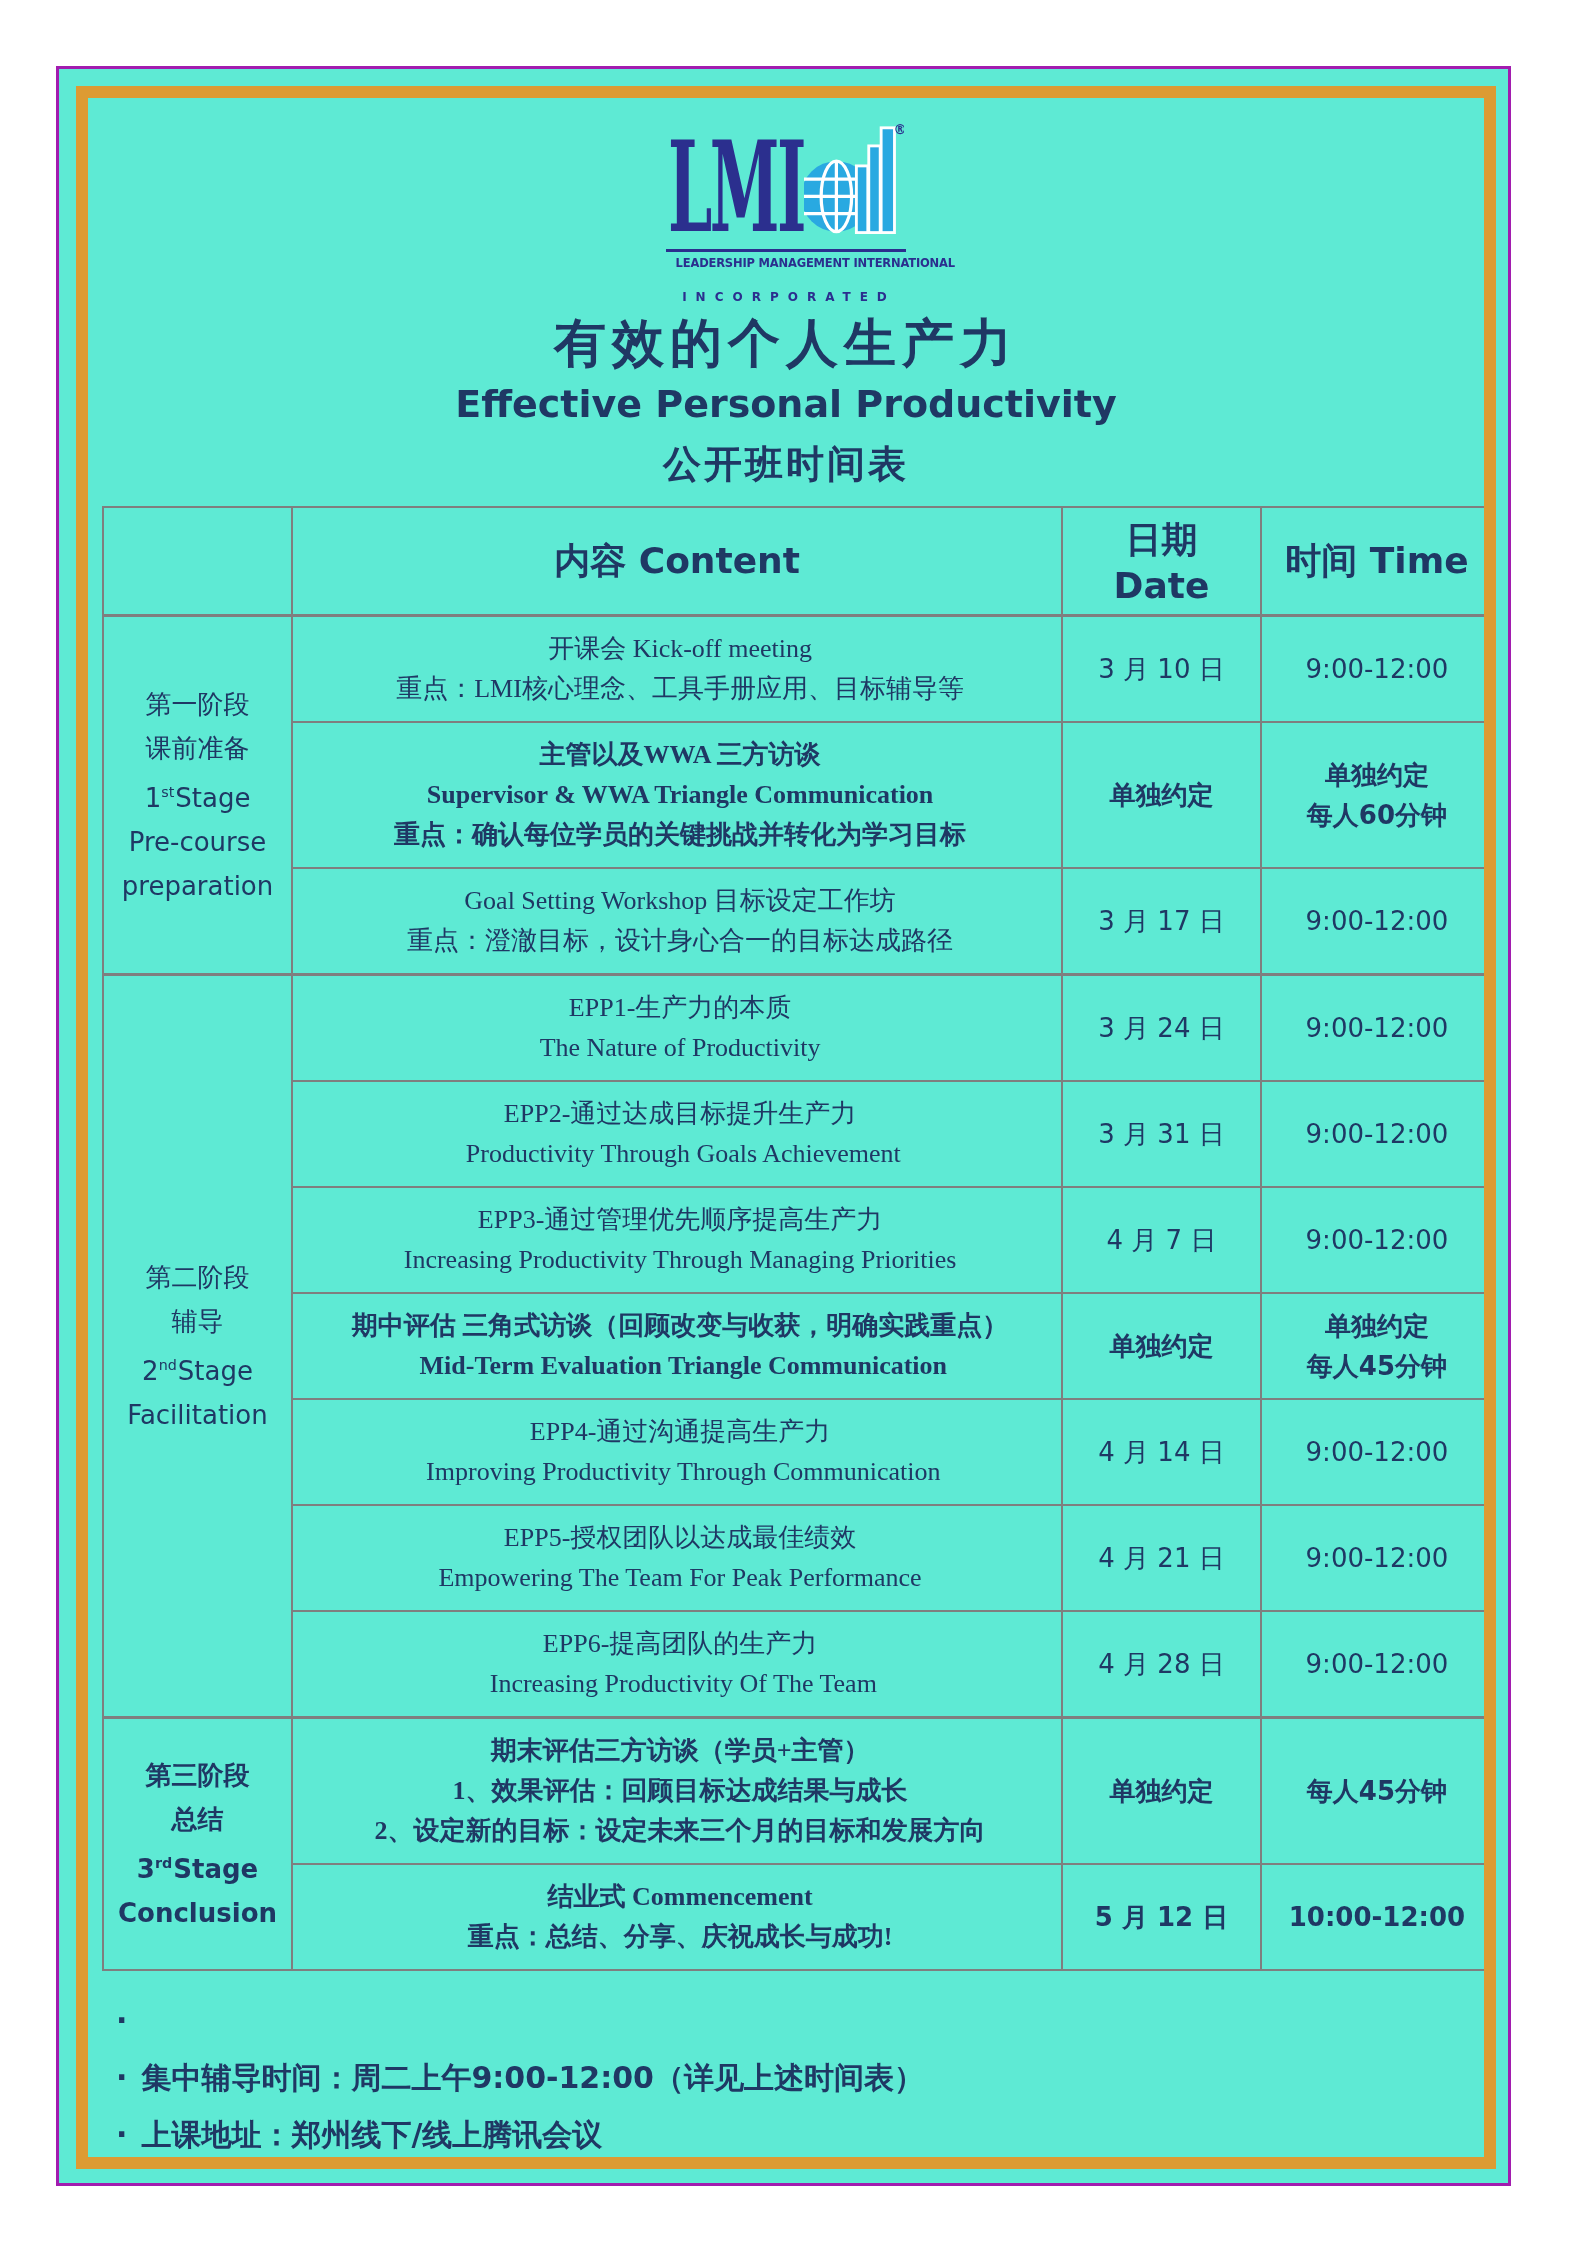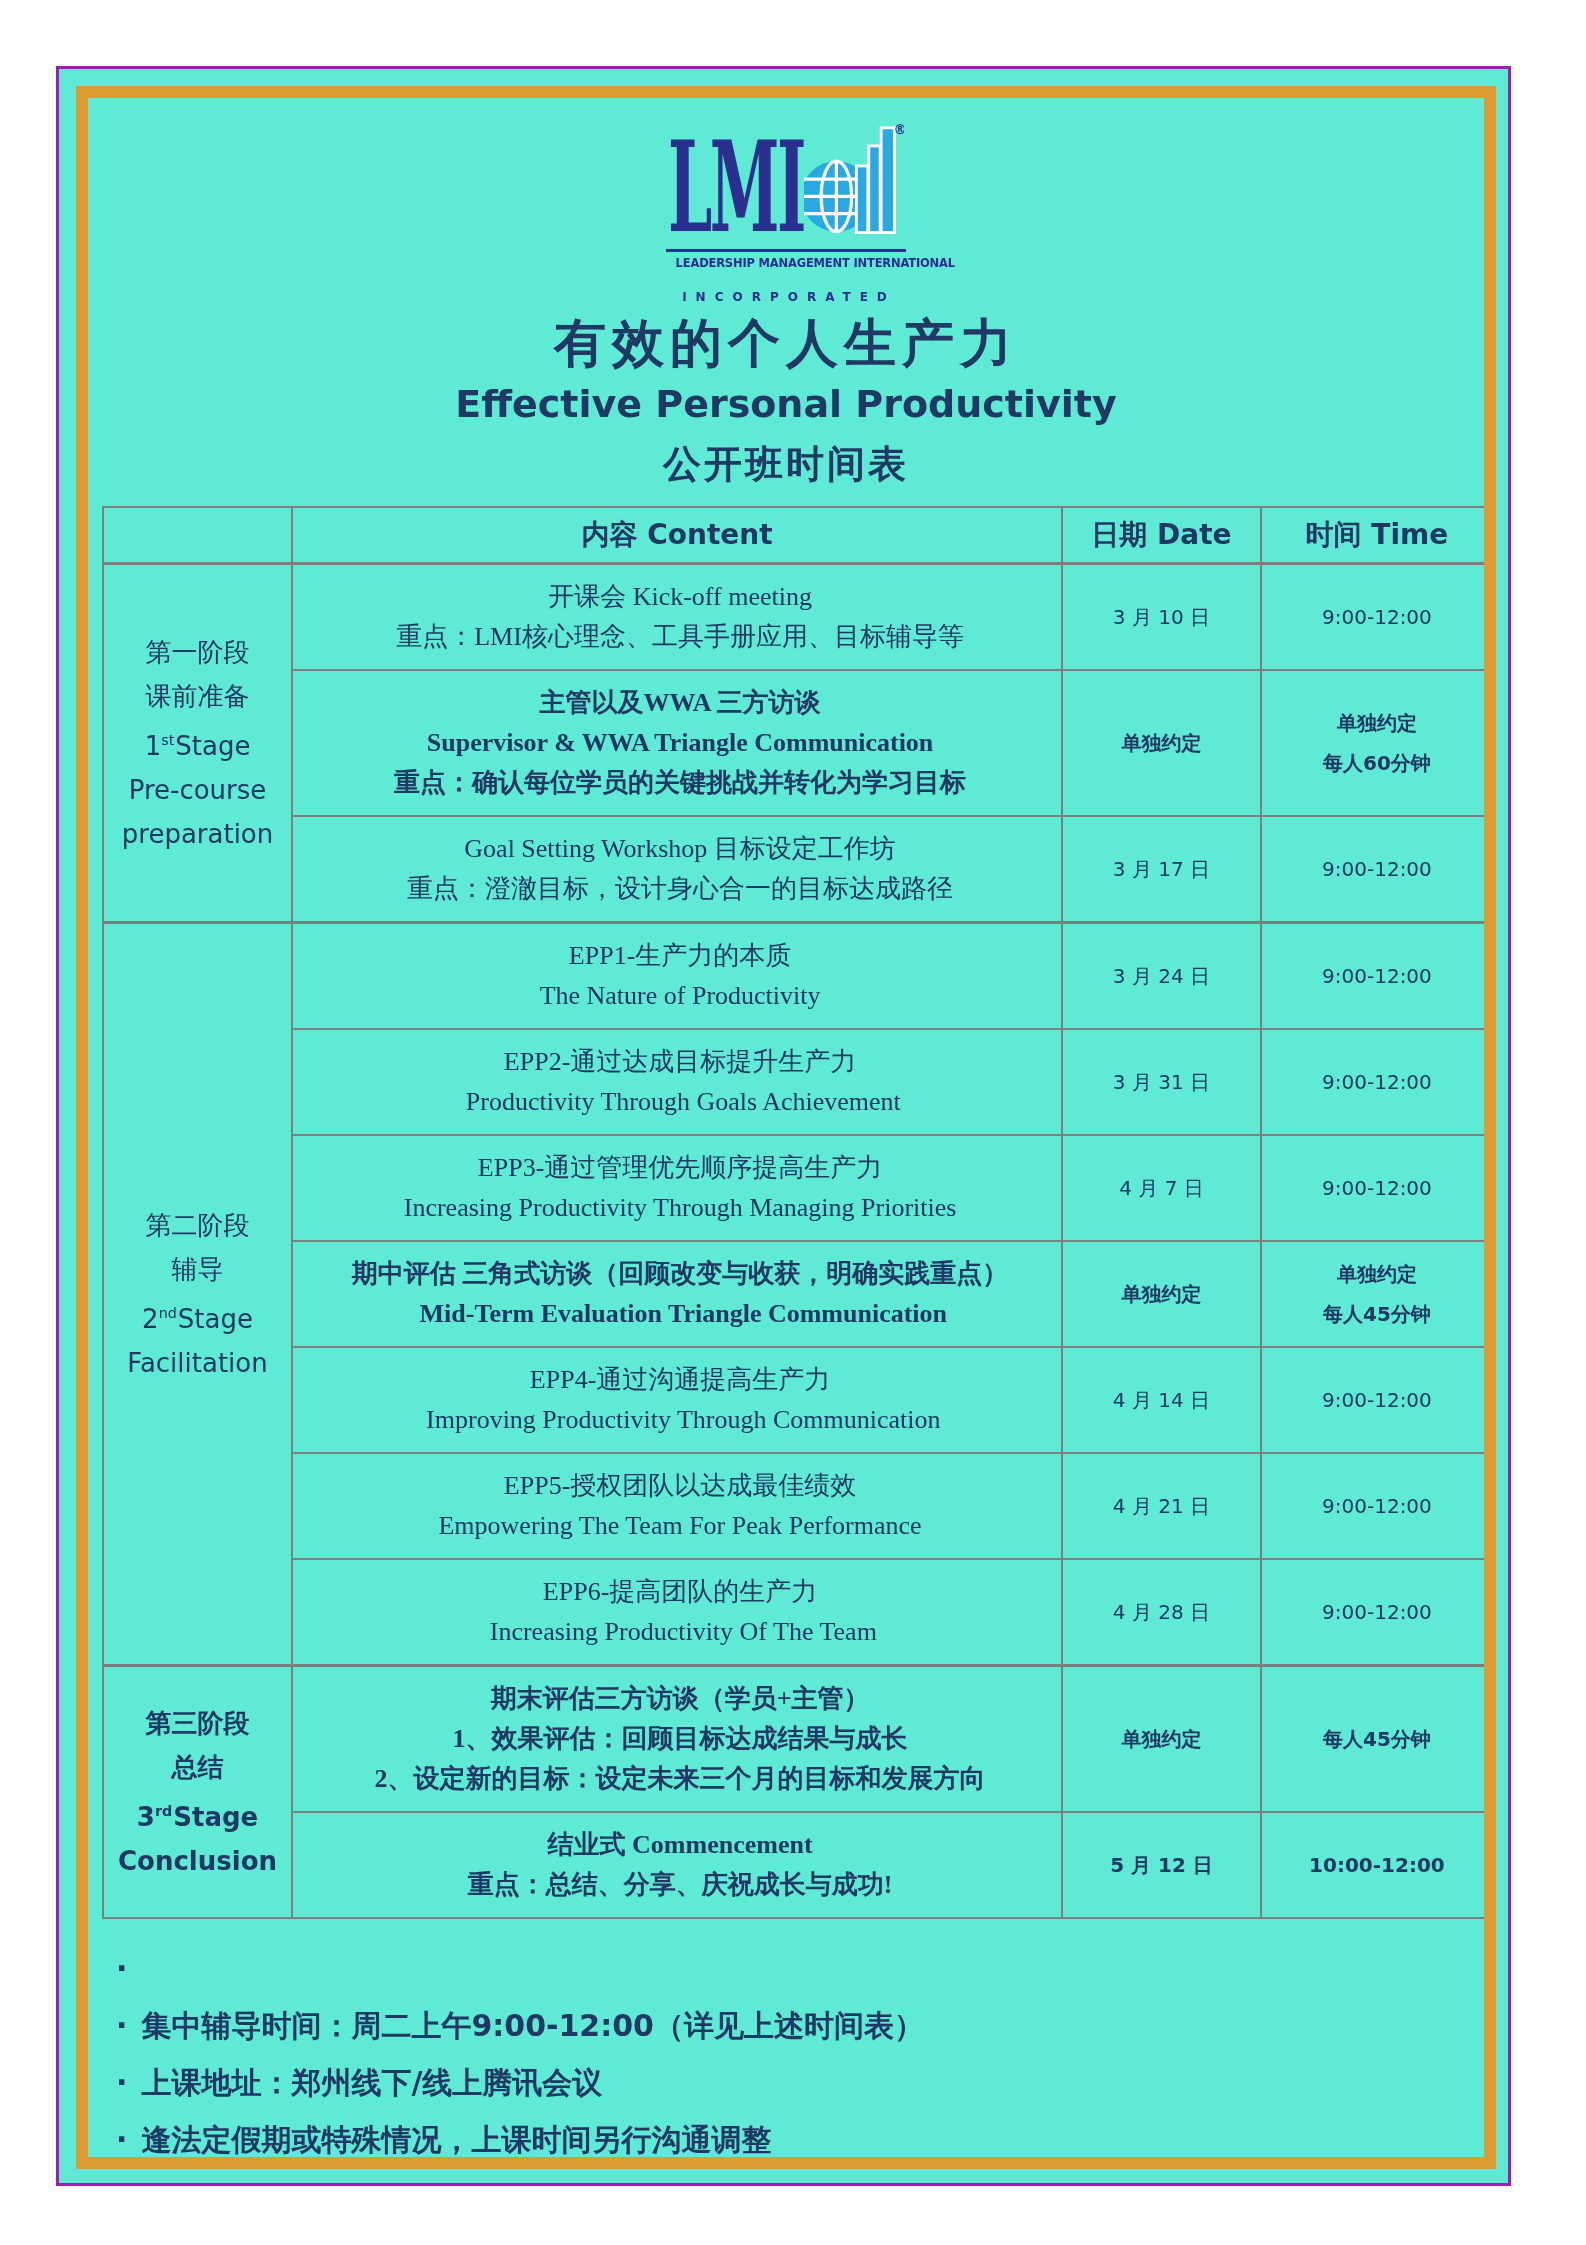--- a/index.html
+++ b/index.html
@@ -19,26 +19,26 @@
   .logo-line2{font-size:12px;font-weight:700;color:#2b2f8e;letter-spacing:9px;margin-top:20px;padding-left:6px;}
 
   
   .title-cn{font-size:52px;font-weight:700;letter-spacing:6px;text-align:center;margin-top:14px;line-height:50px;}
   .title-en{font-size:38px;font-weight:700;text-align:center;margin-top:12px;line-height:48px;}
   .title-sub{font-size:38px;font-weight:700;letter-spacing:3px;text-align:center;margin-top:12px;line-height:48px;}
 
   
   table.schedule{width:1392px;margin:18px auto 0 auto;border-collapse:collapse;table-layout:fixed;}
   table.schedule th,table.schedule td{border:2px solid #7f7f7f;vertical-align:middle;}
-  thead th{font-size:28px;font-weight:700;padding:8px 11px;border-bottom-width:3px !important;}
+  thead th{font-size:36px;font-weight:700;padding:8px 11px;border-bottom-width:3px !important;}
   td.stage-cell{text-align:center;font-size:26px;font-weight:400;line-height:44px;padding:6px 2px;}
   td.stage-cell sup{font-size:0.55em;margin-right:1px;}
   td.content-cell{padding:12px 10px 12px 16px;font-size:26px;line-height:40px;text-align:center;font-family:Liberation Serif, serif;}
   td.content-cell div{white-space:pre-wrap;}
-  td.date-cell,td.time-cell{text-align:center;font-size:20px;line-height:40px;padding:6px 2px;}
+  td.date-cell,td.time-cell{text-align:center;font-size:26px;line-height:40px;padding:6px 2px;}
   tr.bold-row td{font-weight:700;}
   tr.section-start td{border-top-width:3px;}
 
   
   .footer{margin:30px 0 0 14px;}
   .footer-item{display:flex;align-items:flex-start;font-size:30px;font-weight:700;line-height:40px;margin-bottom:17px;}
   .footer-item .bullet{margin:0 14px 0 0;}
 </style>
 </head>
 <body>

